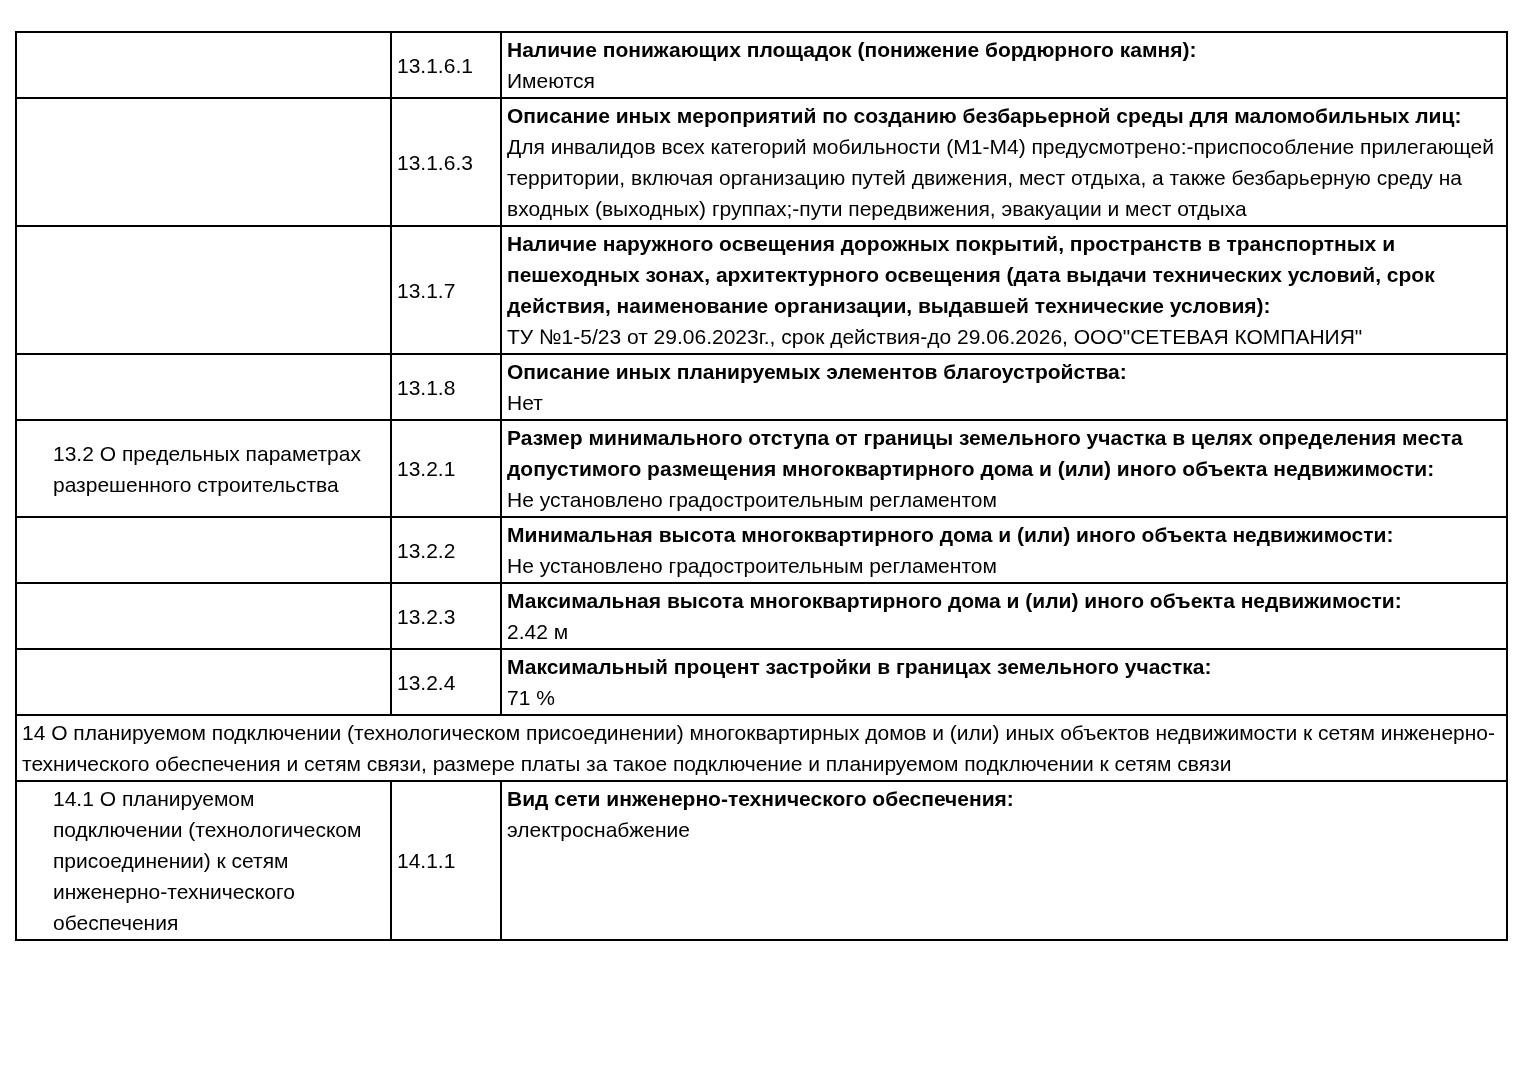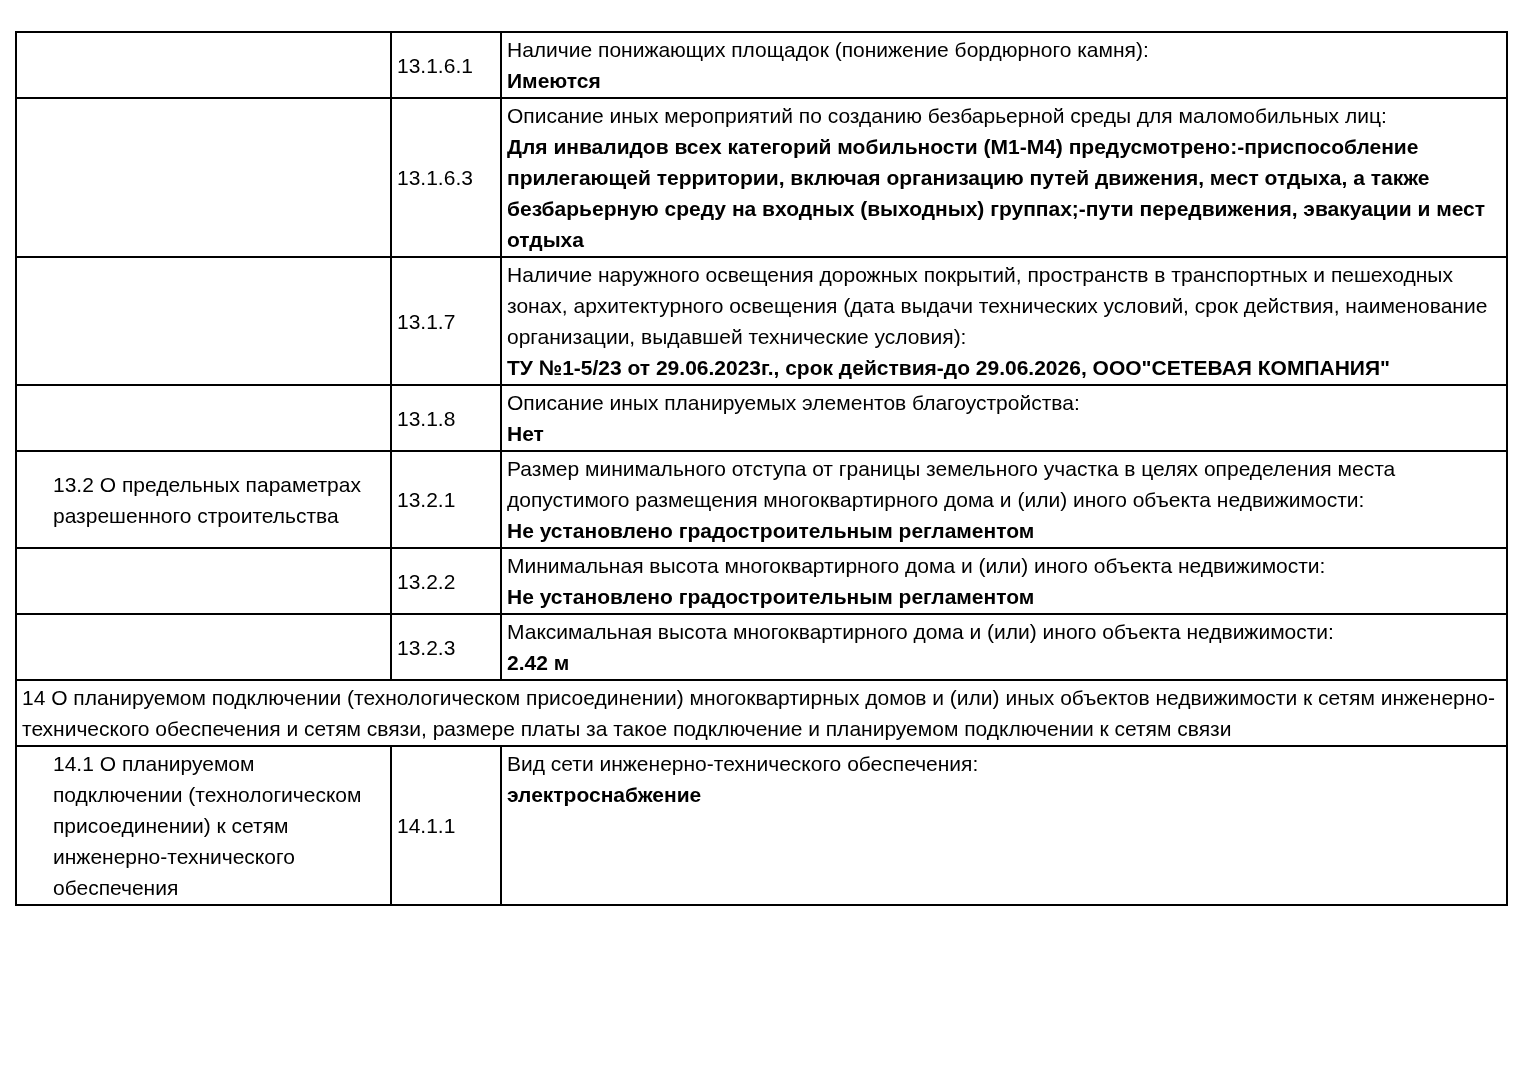--- a/index.html
+++ b/index.html
@@ -39,24 +39,24 @@
     padding-left: 36px;
   }
   td.number-cell {
     vertical-align: middle;
   }
   td.span-cell {
     vertical-align: top;
     border-radius: 32px;
   }
   .field-label {
-    font-weight: normal;
+    font-weight: bold;
   }
   .field-value {
-    font-weight: bold;
+    font-weight: normal;
   }
 </style>
 </head>
 <body>
 
 <table class="decl">
   <colgroup>
     <col class="c1">
     <col class="c2">
     <col class="c3">
@@ -112,20 +112,28 @@
       </tr>
       <tr>
         <td class="section-cell"></td>
         <td class="number-cell">13.2.3</td>
         <td class="content-cell">
           <div class="field-label">Максимальная высота многоквартирного дома и (или) иного объекта недвижимости:</div>
           <div class="field-value">2.42 м</div>
         </td>
       </tr>
       <tr>
+        <td class="section-cell"></td>
+        <td class="number-cell">13.2.4</td>
+        <td class="content-cell">
+          <div class="field-label">Максимальный процент застройки в границах земельного участка:</div>
+          <div class="field-value">71 %</div>
+        </td>
+      </tr>
+      <tr>
         <td colspan="3" class="span-cell">14 О планируемом подключении (технологическом присоединении) многоквартирных домов и (или) иных объектов недвижимости к сетям инженерно-технического обеспечения и сетям связи, размере платы за такое подключение и планируемом подключении к сетям связи</td>
       </tr>
       <tr>
         <td class="section-cell">14.1 О планируемом подключении (технологическом присоединении) к сетям инженерно-технического обеспечения</td>
         <td class="number-cell">14.1.1</td>
         <td class="content-cell">
           <div class="field-label">Вид сети инженерно-технического обеспечения:</div>
           <div class="field-value">электроснабжение</div>
         </td>
       </tr>

